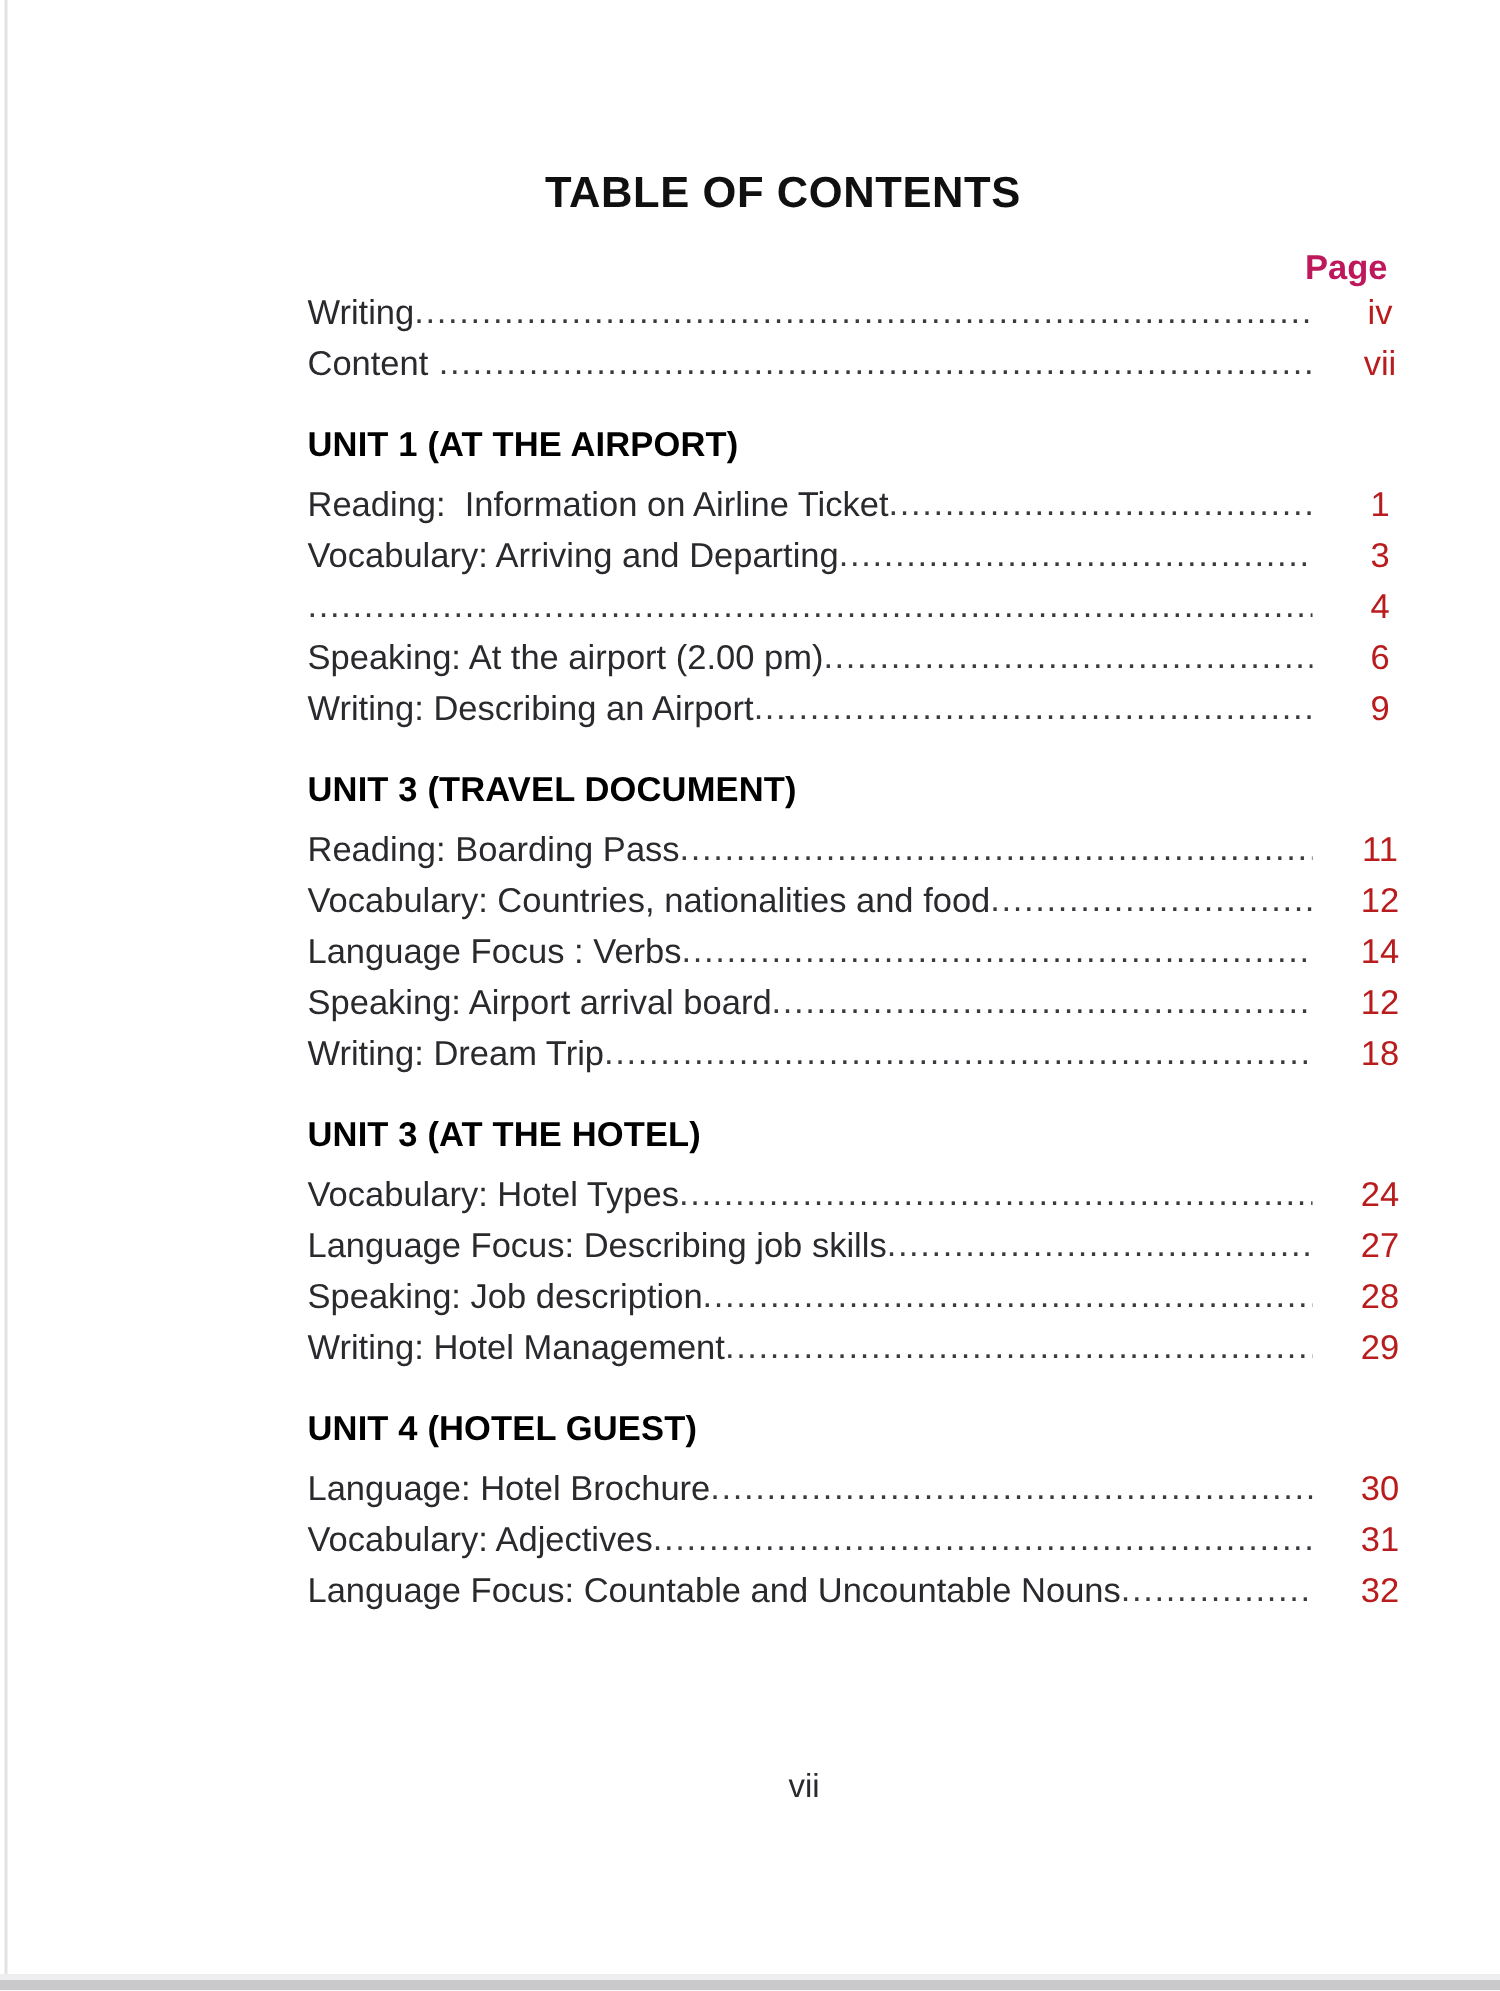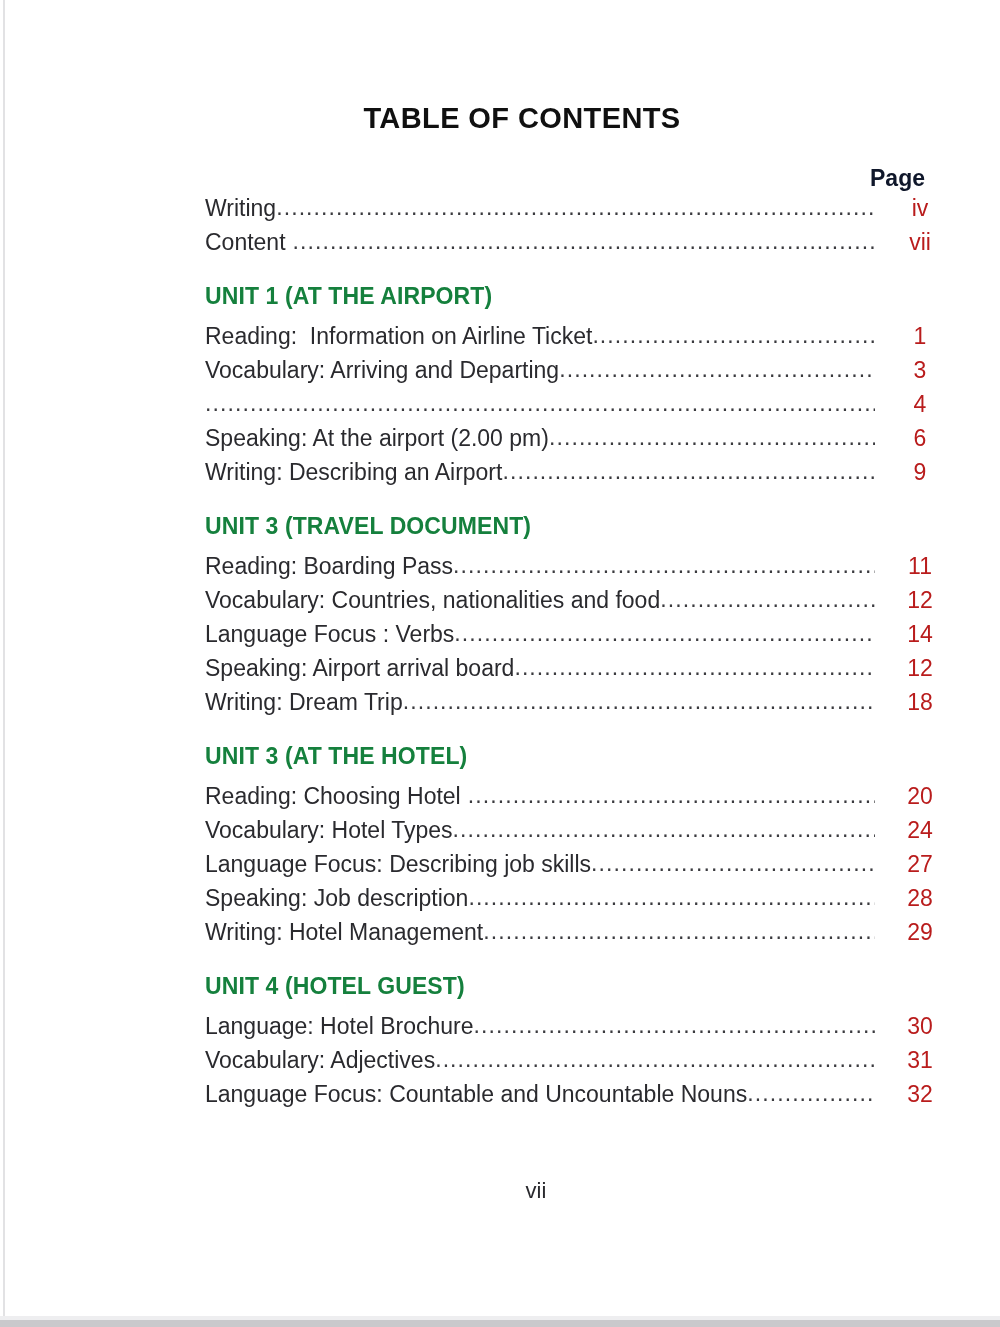--- a/index.html
+++ b/index.html
@@ -52,21 +52,21 @@
     width: 1000px;
   }
 
   
   .doc-title {
     text-align: center;
     font-size: 29px;
     font-weight: bold;
     letter-spacing: 0.4px;
     color: #101010;
-    margin: 1px;
+    margin: 12px;
     padding-top: 101px;
     
     padding-left: 44px;
   }
 
   
   .toc {
     margin: 0;
     padding: 0;
     list-style: none;
@@ -79,21 +79,21 @@
   .page-head {
     position: relative;
     height: 30px;
   }
   .page-head .page-label {
     position: absolute;
     right: 40px;
     top: 0;
     font-size: 23px;
     font-weight: bold;
-    color: #0f172a;
+    color: #be185d;
   }
 
   
   .entry {
     position: relative;
     display: flex;
     align-items: baseline;
     height: 34px;
     font-size: 23px;
     color: #2a2a2e;
@@ -131,21 +131,21 @@
 
   
   .entry.space-before-dots .leader::before {
     margin-left: 7px;
   }
 
   
   .unit-heading {
     font-size: 23px;
     font-weight: bold;
-    color: #15803d;
+    color: #000000;
     height: 34px;
     line-height: 34px;
     letter-spacing: 0.1px;
   }
 
   .gap-before-unit { height: 16px; }
   .gap-after-unit  { height: 10px; }
 
   
   .folio {
@@ -191,21 +191,20 @@
         <div class="unit-heading">UNIT 3 (TRAVEL DOCUMENT)</div>
         <div class="gap-after-unit"></div>
         <div class="entry"><span class="label">Reading: Boarding Pass</span><span class="leader"></span><span class="pagenum">11</span></div>
         <div class="entry"><span class="label">Vocabulary: Countries, nationalities and food</span><span class="leader"></span><span class="pagenum">12</span></div>
         <div class="entry"><span class="label">Language Focus : Verbs</span><span class="leader"></span><span class="pagenum">14</span></div>
         <div class="entry"><span class="label">Speaking: Airport arrival board</span><span class="leader"></span><span class="pagenum">12</span></div>
         <div class="entry"><span class="label">Writing: Dream Trip</span><span class="leader"></span><span class="pagenum">18</span></div>
         <div class="gap-before-unit"></div>
         <div class="unit-heading">UNIT 3 (AT THE HOTEL)</div>
         <div class="gap-after-unit"></div>
-        <div class="entry space-before-dots"><span class="label">Reading: Choosing Hotel</span><span class="leader"></span><span class="pagenum">20</span></div>
         <div class="entry"><span class="label">Vocabulary: Hotel Types</span><span class="leader"></span><span class="pagenum">24</span></div>
         <div class="entry"><span class="label">Language Focus: Describing job skills</span><span class="leader"></span><span class="pagenum">27</span></div>
         <div class="entry"><span class="label">Speaking: Job description</span><span class="leader"></span><span class="pagenum">28</span></div>
         <div class="entry"><span class="label">Writing: Hotel Management</span><span class="leader"></span><span class="pagenum">29</span></div>
         <div class="gap-before-unit"></div>
         <div class="unit-heading">UNIT 4 (HOTEL GUEST)</div>
         <div class="gap-after-unit"></div>
         <div class="entry"><span class="label">Language: Hotel Brochure</span><span class="leader"></span><span class="pagenum">30</span></div>
         <div class="entry"><span class="label">Vocabulary: Adjectives</span><span class="leader"></span><span class="pagenum">31</span></div>
         <div class="entry"><span class="label">Language Focus: Countable and Uncountable Nouns</span><span class="leader"></span><span class="pagenum">32</span></div>

